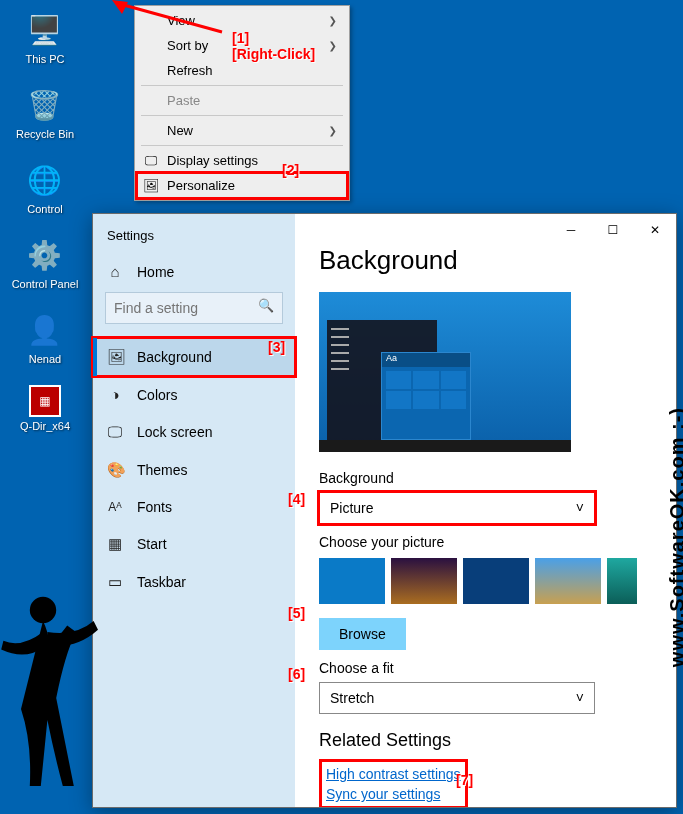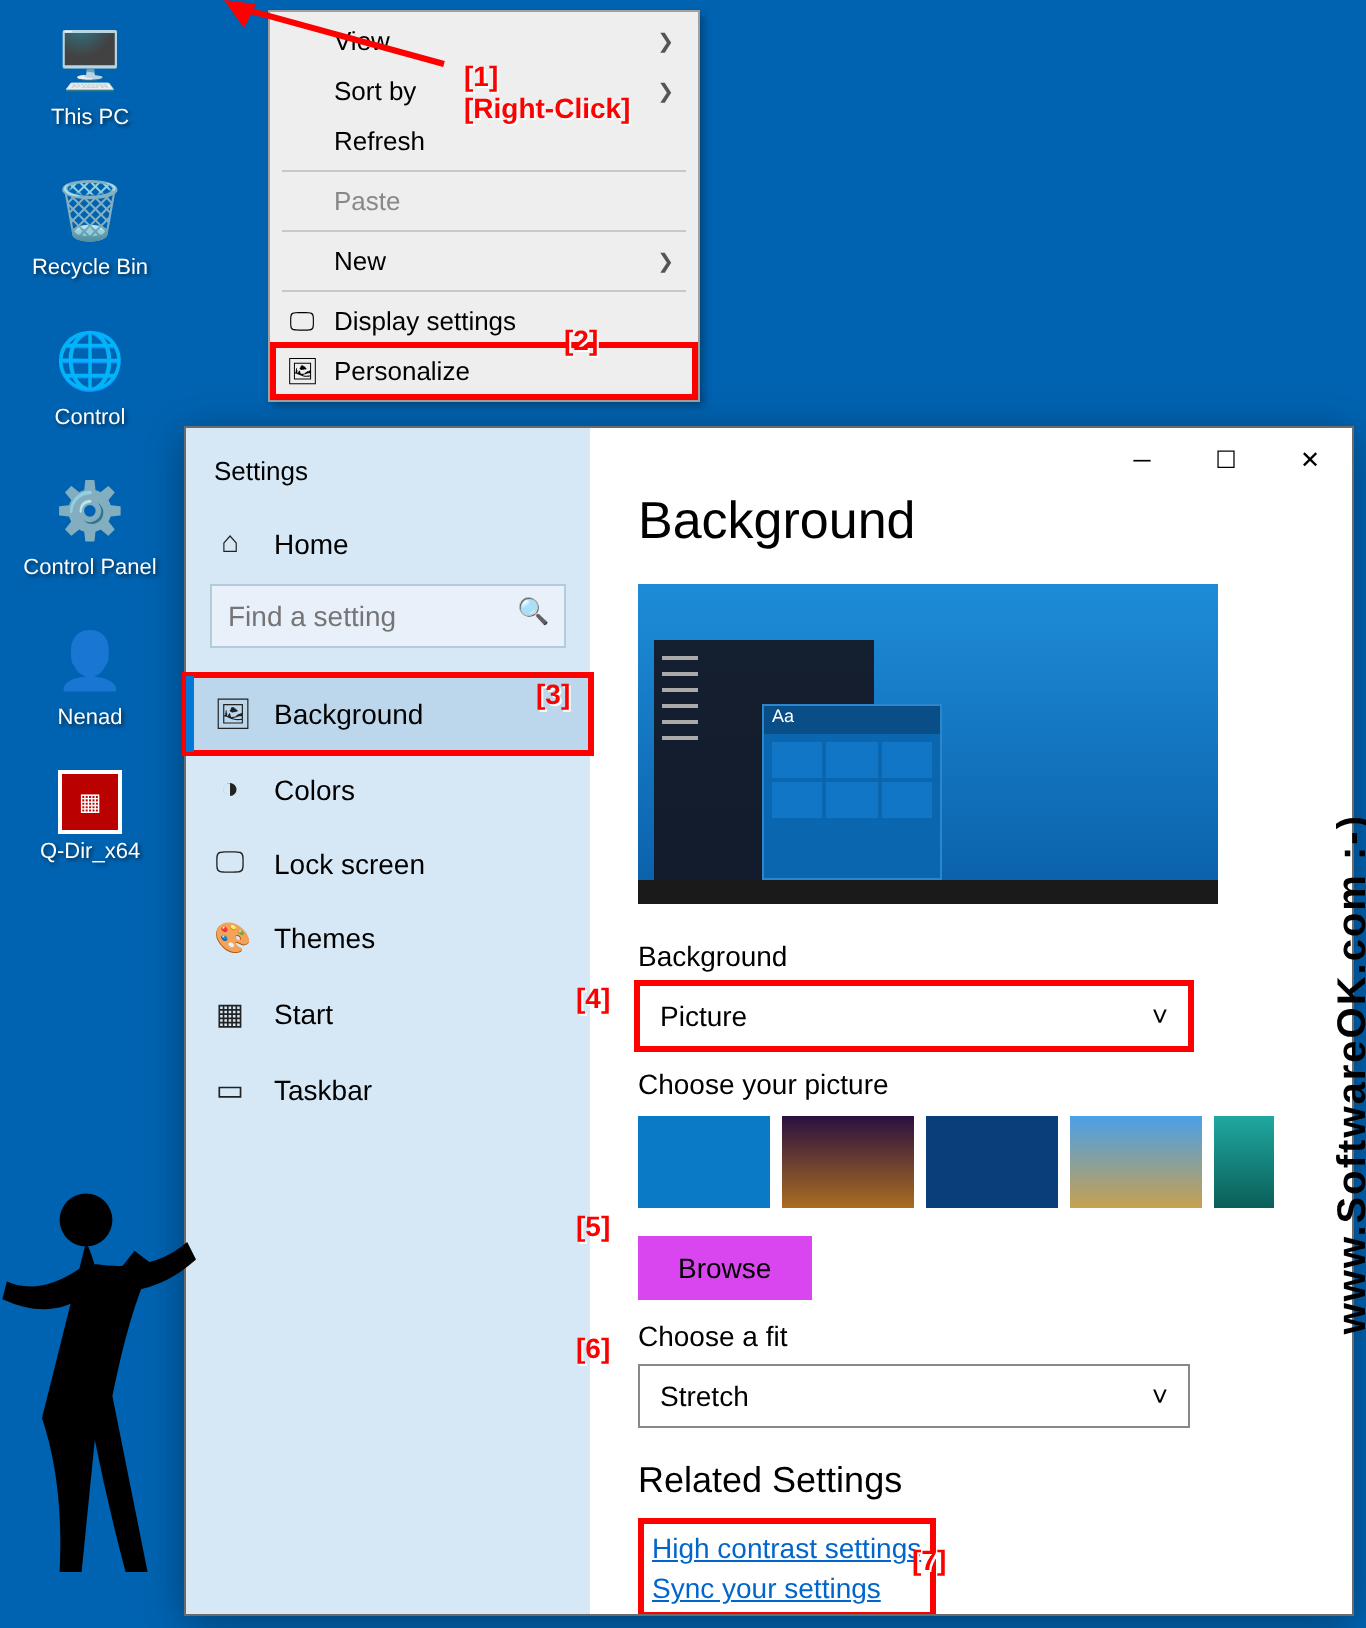--- a/index.html
+++ b/index.html
@@ -82,21 +82,21 @@
 .settings .main {
   flex: 1; background: #fff; display: flex; flex-direction: column;
 }
 .settings .main .titlebar {
   height: 32px; display: flex; justify-content: flex-end; align-items: center;
 }
 .titlebar .winbtn { width: 42px; height: 30px; display: flex; align-items: center; justify-content: center; color: #000; font-size: 12px; }
 .content { padding: 0 24px 10px 24px; overflow: hidden; }
 .content h1 { font-size: 26px; font-weight: 400; margin-bottom: 16px; }
 .content .preview {
-  width: 290px; height: 160px;
+  width: 252px; height: 160px;
   background: linear-gradient(180deg, #1e8cd8 0%, #0a5fa8 100%);
   position: relative; margin-bottom: 18px;
 }
 .preview .taskbar { position: absolute; bottom: 0; left: 0; right: 0; height: 12px; background: #1a1a1a; }
 .preview .winmenu {
   position: absolute; left: 8px; bottom: 12px; width: 110px; height: 120px;
   background: rgba(20,20,30,.9);
 }
 .preview .sampwin {
   position: absolute; left: 62px; bottom: 12px; width: 90px; height: 88px;
@@ -113,21 +113,21 @@
   width: 276px; border: 1px solid #888; padding: 7px 10px;
   font-size: 14px; display: flex; justify-content: space-between; align-items: center; gap: 16px;
 }
 .thumbs { display: flex; gap: 6px; margin-top: 8px; }
 .thumbs .th { width: 66px; height: 46px; background: #0a7ac7; }
 .thumbs .th.t2 { background: linear-gradient(#2a1040,#aa6d20); }
 .thumbs .th.t3 { background: #083e7a; }
 .thumbs .th.t4 { background: linear-gradient(#4aa0e8,#c8a050); }
 .thumbs .th.t5 { background: linear-gradient(#1fa8a0,#0b5e58); width: 30px; }
 .browse {
-  margin-top: 14px; background: #d946ef; border: none; padding: 8px 20px;
+  margin-top: 14px; background: #7dd3fc; border: none; padding: 8px 20px;
   font-size: 14px; color: #000;
 }
 .content h2 { font-size: 18px; font-weight: 400; margin: 16px 0 8px 0; }
 .link { color: #0066cc; font-size: 14px; display: block; padding: 2px 0; }
 .redlinkbox { border: 3px solid #f00; padding: 2px 4px; display: inline-block; }
 
 
 .figure {
   position: absolute; bottom: 6px;
   fill: #000; pointer-events: none;
@@ -229,20 +229,24 @@
     </div>
     <div class="nav">
       <span class="nicn">🖵</span>
       <span>Lock screen</span>
     </div>
     <div class="nav">
       <span class="nicn">🎨</span>
       <span>Themes</span>
     </div>
     <div class="nav">
+      <span class="nicn" style="font-size:12px">Aᴬ</span>
+      <span>Fonts</span>
+    </div>
+    <div class="nav">
       <span class="nicn">▦</span>
       <span>Start</span>
     </div>
     <div class="nav">
       <span class="nicn">▭</span>
       <span>Taskbar</span>
     </div>
   </div>
 
   <div class="main">

